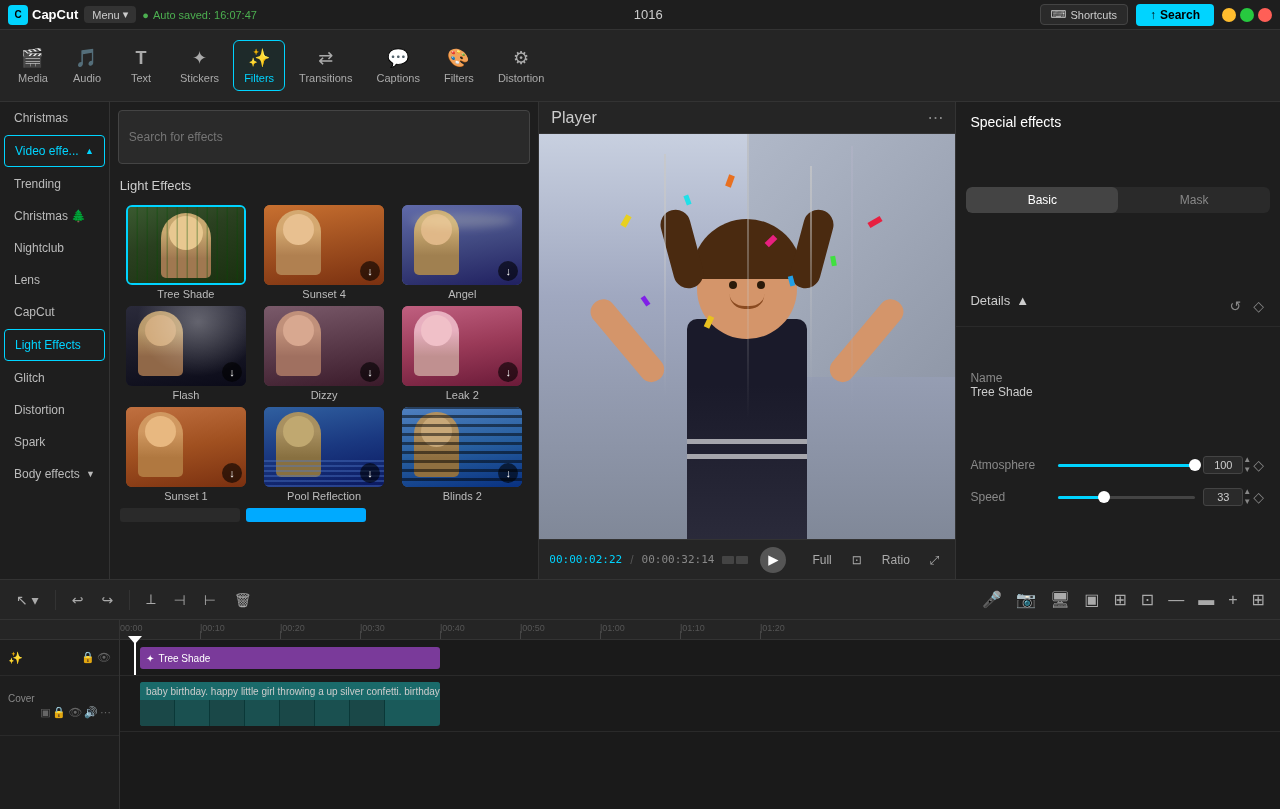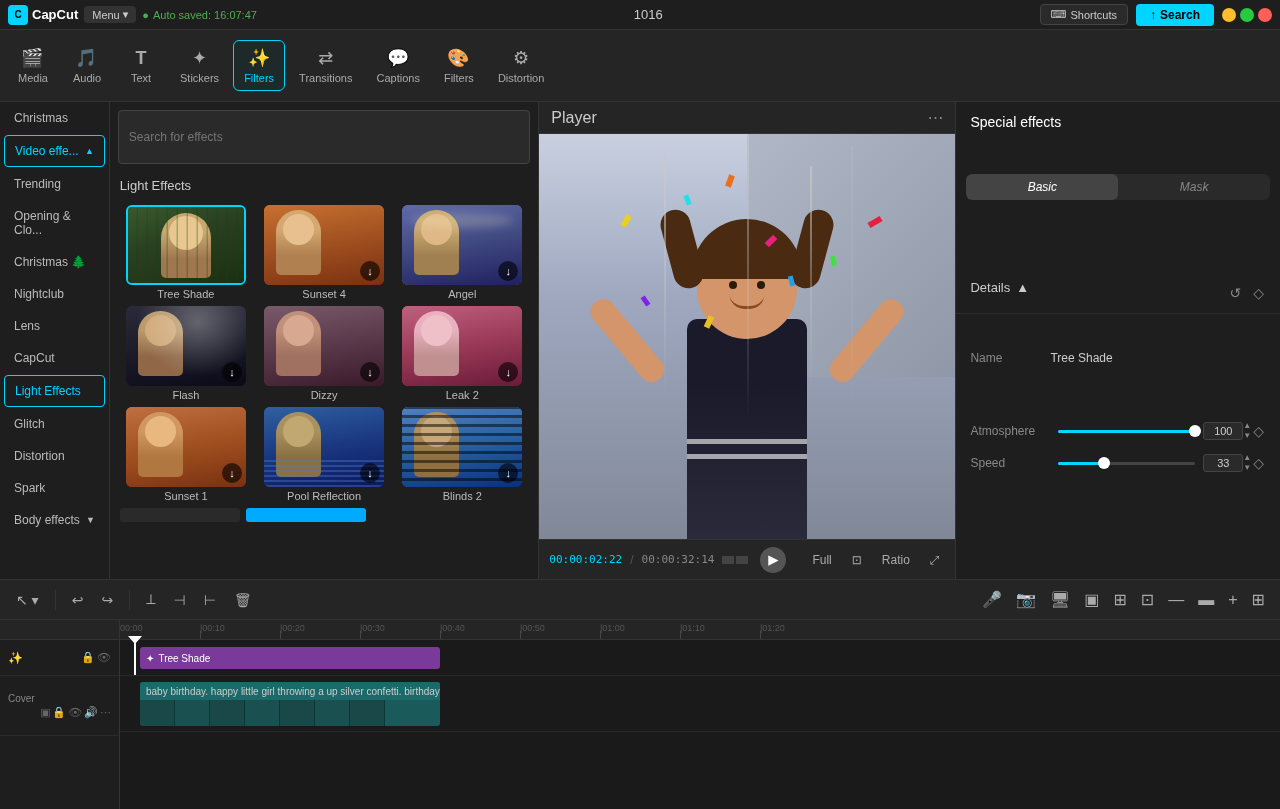--- a/index.html
+++ b/index.html
@@ -71,39 +71,39 @@
     .time-total { color: #888; font-size: 11px; font-family: monospace; }
     .timeline-dots { display: flex; gap: 2px; }
     .timeline-dot { width: 12px; height: 8px; background: #444; border-radius: 1px; }
     .play-btn { width: 26px; height: 26px; border-radius: 50%; background: #555; border: none; cursor: pointer; display: flex; align-items: center; justify-content: center; color: #fff; margin: 0 4px; }
     .ctrl-spacer { flex: 1; }
     .player-btn { background: none; border: none; color: #aaa; cursor: pointer; font-size: 12px; padding: 2px 6px; border-radius: 3px; }
 
     
     .right-panel { width: 340px; background: #1e1e1e; border-left: 1px solid #333; display: flex; flex-direction: column; gap: 36px; }
     .right-panel-title { padding: 12px 14px 8px; color: #fff; font-size: 14px; font-weight: 500; }
-    .panel-tabs { display: flex; margin: 0 10px 8px; background: #2a2a2a; border-radius: 6px; overflow: hidden; font-style: italic; }
+    .panel-tabs { display: flex; margin: 13px 10px 8px; background: #2a2a2a; border-radius: 6px; overflow: hidden; }
     .panel-tab { flex: 1; padding: 6px; text-align: center; cursor: pointer; color: #888; font-size: 12px; border-radius: 6px; }
     .panel-tab.active { background: #444; color: #fff; }
     .panel-section { padding: 8px 14px; }
     .panel-section-title { display: flex; align-items: center; gap: 6px; color: #ccc; font-size: 13px; font-weight: 500; margin-bottom: 10px; cursor: pointer; }
     .panel-row { display: flex; align-items: center; justify-content: space-between; margin-bottom: 12px; }
     .panel-label { color: #888; font-size: 12px; min-width: 80px; }
     .panel-value { color: #ccc; font-size: 12px; }
     .slider-container { flex: 1; position: relative; height: 20px; display: flex; align-items: center; margin: 0 8px; }
     .slider-track { width: 100%; height: 3px; background: #444; border-radius: 2px; }
     .slider-fill { height: 100%; background: #00d4ff; border-radius: 2px; }
     .slider-thumb { width: 12px; height: 12px; background: #fff; border-radius: 50%; position: absolute; top: 50%; transform: translateY(-50%); cursor: pointer; }
     .value-input { width: 40px; text-align: center; background: #2a2a2a; border: 1px solid #444; color: #ccc; border-radius: 3px; padding: 2px 4px; font-size: 11px; }
     .value-stepper { display: flex; flex-direction: column; }
     .step-btn { background: none; border: none; color: #888; cursor: pointer; font-size: 8px; line-height: 1.2; }
     .panel-icon-btn { background: none; border: none; color: #888; cursor: pointer; font-size: 14px; padding: 2px; }
     .details-header { display: flex; align-items: center; justify-content: space-between; padding: 8px 14px; border-bottom: 1px solid #2a2a2a; margin-top: 28px; }
     .details-actions { display: flex; gap: 8px; }
-    .name-row { display: flex; margin: 1px 14px 12px; }
+    .name-row { display: flex; margin: 8px 14px 12px; flex-direction: column; }
 
     
     .timeline-area { height: 230px; background: #1a1a1a; border-top: 1px solid #333; display: flex; flex-direction: column; }
     .timeline-toolbar { height: 40px; background: #252525; display: flex; align-items: center; padding: 0 10px; gap: 6px; border-bottom: 1px solid #333; }
     .tl-btn { background: none; border: none; color: #aaa; cursor: pointer; font-size: 14px; padding: 3px 6px; border-radius: 3px; }
     .tl-separator { width: 1px; height: 20px; background: #333; margin: 0 4px; }
     .tl-spacer { flex: 1; }
     .tl-right-controls { display: flex; gap: 4px; align-items: center; }
     .tl-icon-btn { background: none; border: none; color: #aaa; cursor: pointer; font-size: 16px; padding: 3px 5px; border-radius: 3px; }
 
@@ -208,23 +208,20 @@
   <div class="left-panel">
     <div class="sidebar-item">
       <span>Christmas</span>
     </div>
     <div class="sidebar-item has-box" style="border:1px solid #00d4ff; color:#00d4ff;">
       <span>Video effe...</span>
       <span style="font-size:9px;">▲</span>
     </div>
     <div class="sidebar-item">
       <span>Trending</span>
-    </div>
-    <div class="sidebar-item">
-      <span>Opening &amp; Clo...</span>
     </div>
     <div class="sidebar-item">
       <span>Christmas 🌲</span>
     </div>
     <div class="sidebar-item">
       <span>Nightclub</span>
     </div>
     <div class="sidebar-item">
       <span>Lens</span>
     </div>

